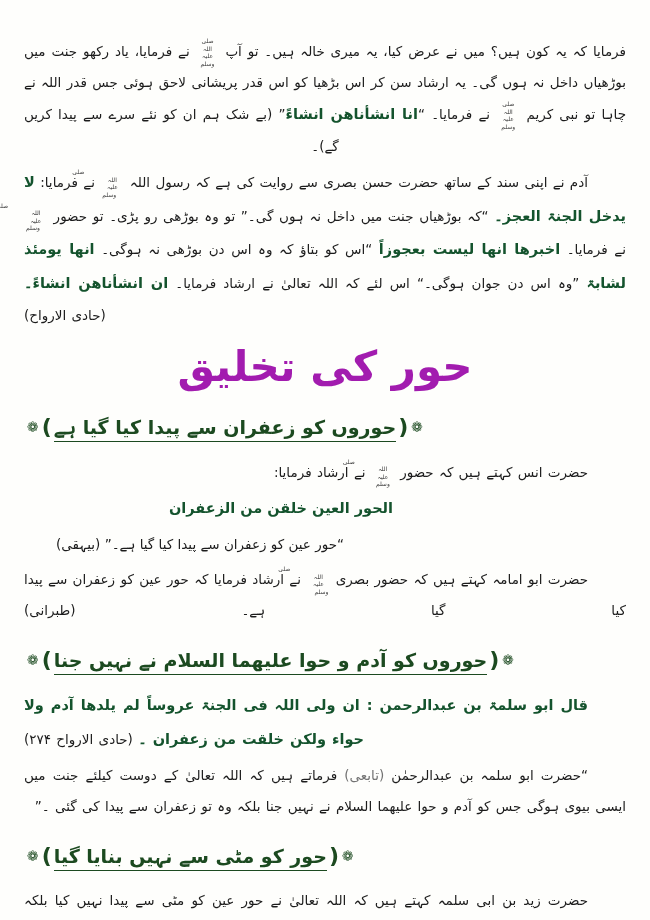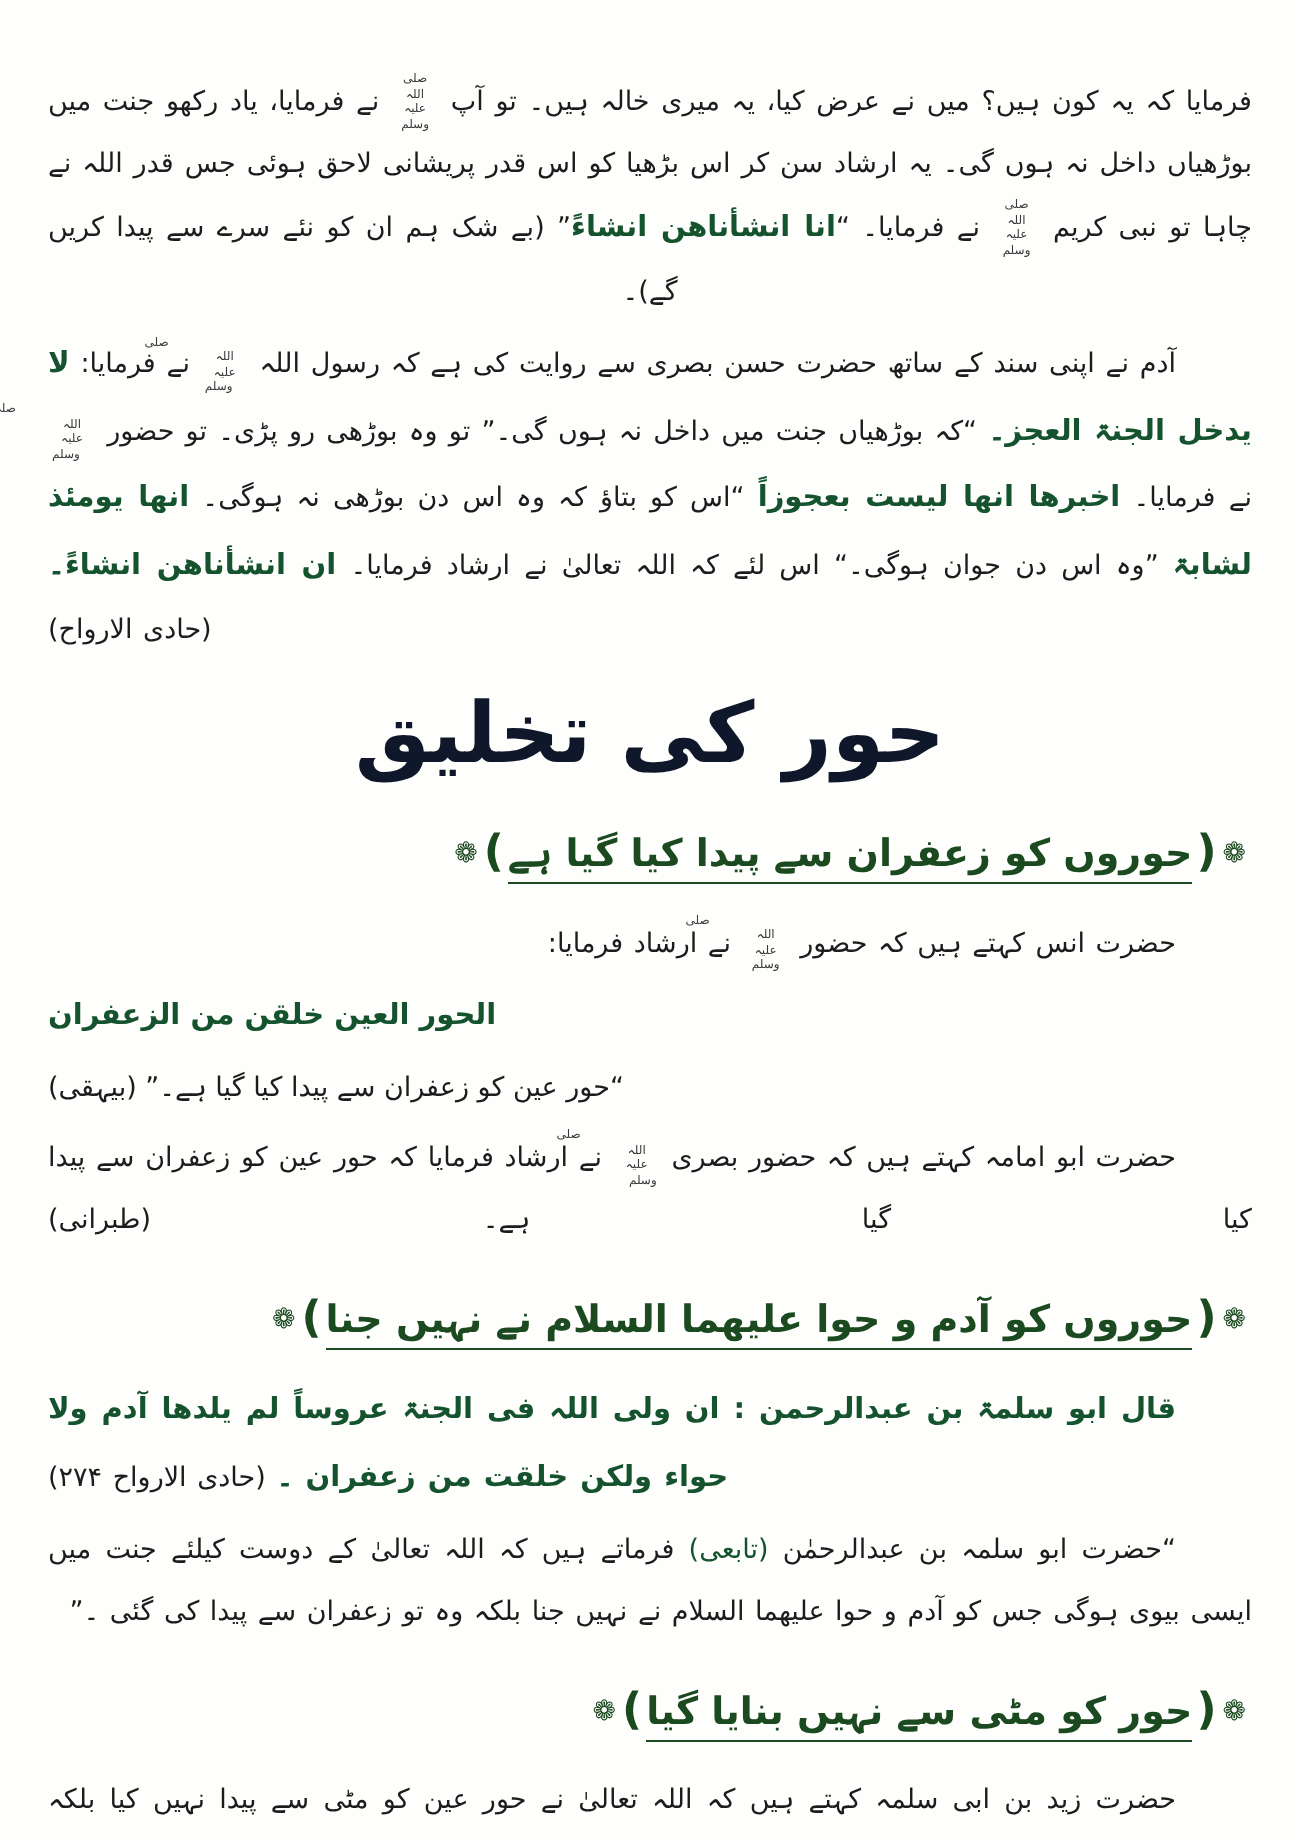--- a/index.html
+++ b/index.html
@@ -24,59 +24,59 @@
   }
   .para.indent { text-indent:38px; }
   .para.last-center { text-align-last:center; }
   .para.last-left   { text-align-last:left; }
   .para.last-fill   { text-align-last:justify; }
   .ar {
     color:#14532d;
     font-weight:bold;
     font-size:14.5px;
   }
-  .green { color:#14532d; }
+  .green { color:#737373; }
   .saw {
     display:inline-block;
     width:20px;
     font-size:6px;
     line-height:1.25;
     text-align:center;
     vertical-align:middle;
     color:#3a3a3a;
     margin:0 2px;
     letter-spacing:0;
   }
   .title {
     text-align:center;
-    color:#0f172a;
+    color:#a21caf;
     font-size:42px;
     font-weight:bold;
     line-height:1.25;
     margin:10px 0 12px 0;
   }
   .heading {
-    text-align:right;
+    text-align:left;
     color:#1c4a20;
     font-weight:bold;
     font-size:19px;
     margin:16px 0 12px 0;
     line-height:1.6;
   }
   .heading .htext {
     border-bottom:1.5px solid #1c4a20;
     padding-bottom:3px;
     margin:0 2px;
   }
   .brk { font-size:22px; font-weight:bold; }
   .orn { font-size:14px; vertical-align:2px; margin:0 3px; }
   .qline {
     margin:0 0 4px 0;
     line-height:2.3;
-    text-align:left;
+    text-align:center;
   }
   .qline.arabic-standalone { padding-right:88px; }
   .qline.translation { padding-right:250px; white-space:nowrap; }
 </style>
 </head>
 <body>
 
 <div class="page">
 
   <p class="para last-center">

